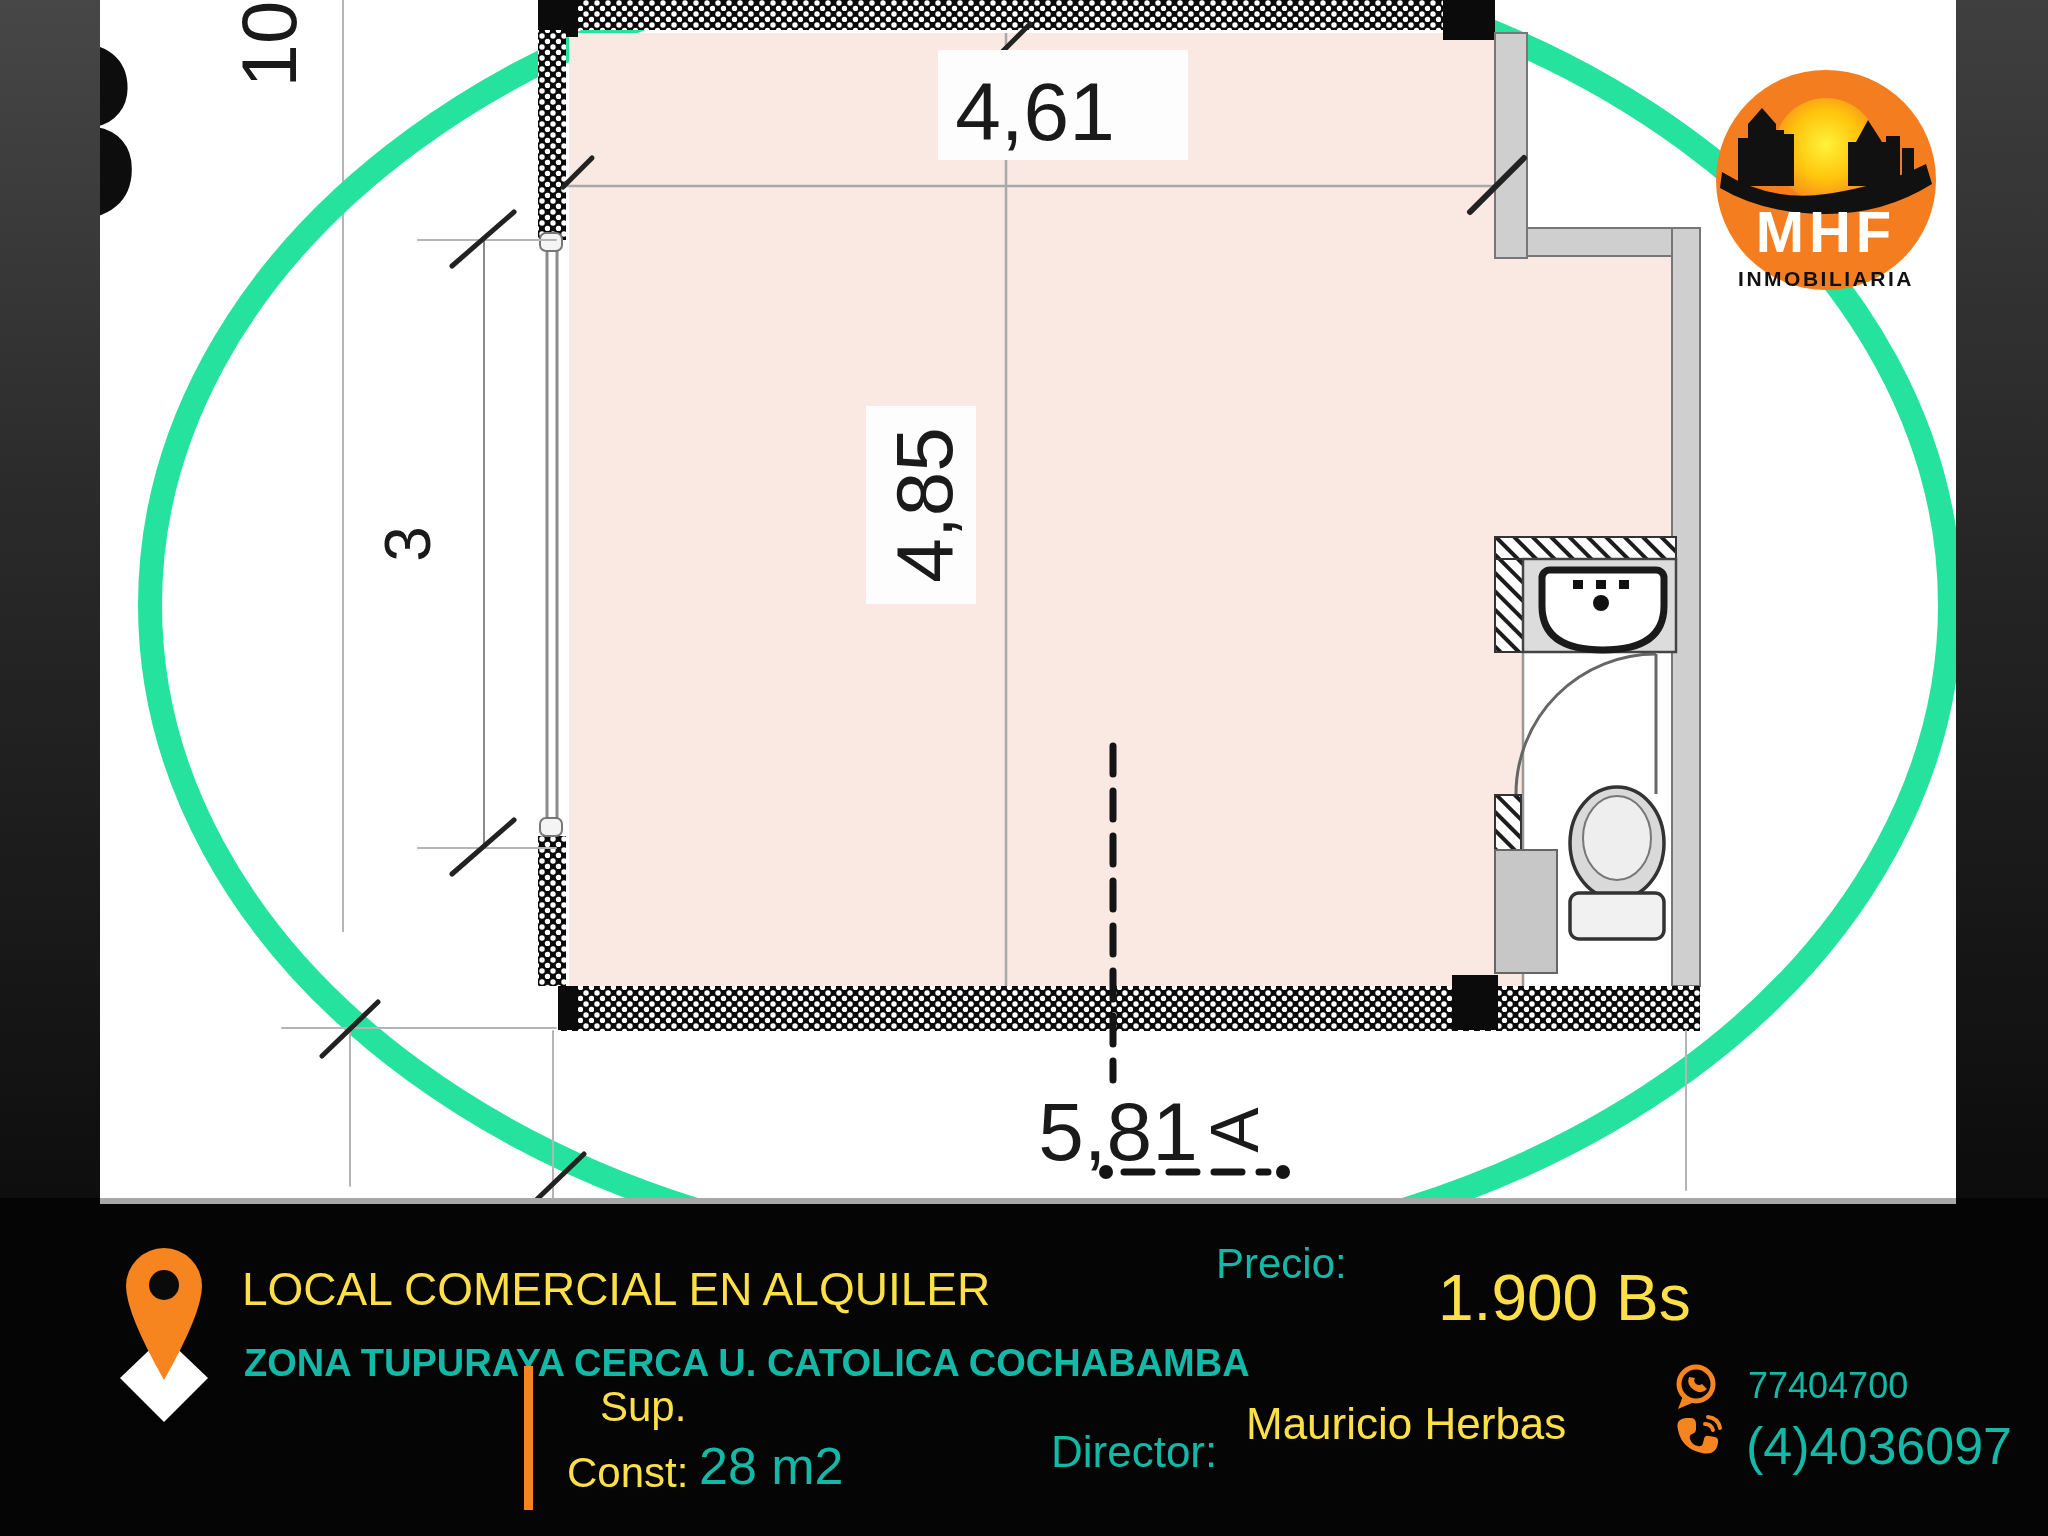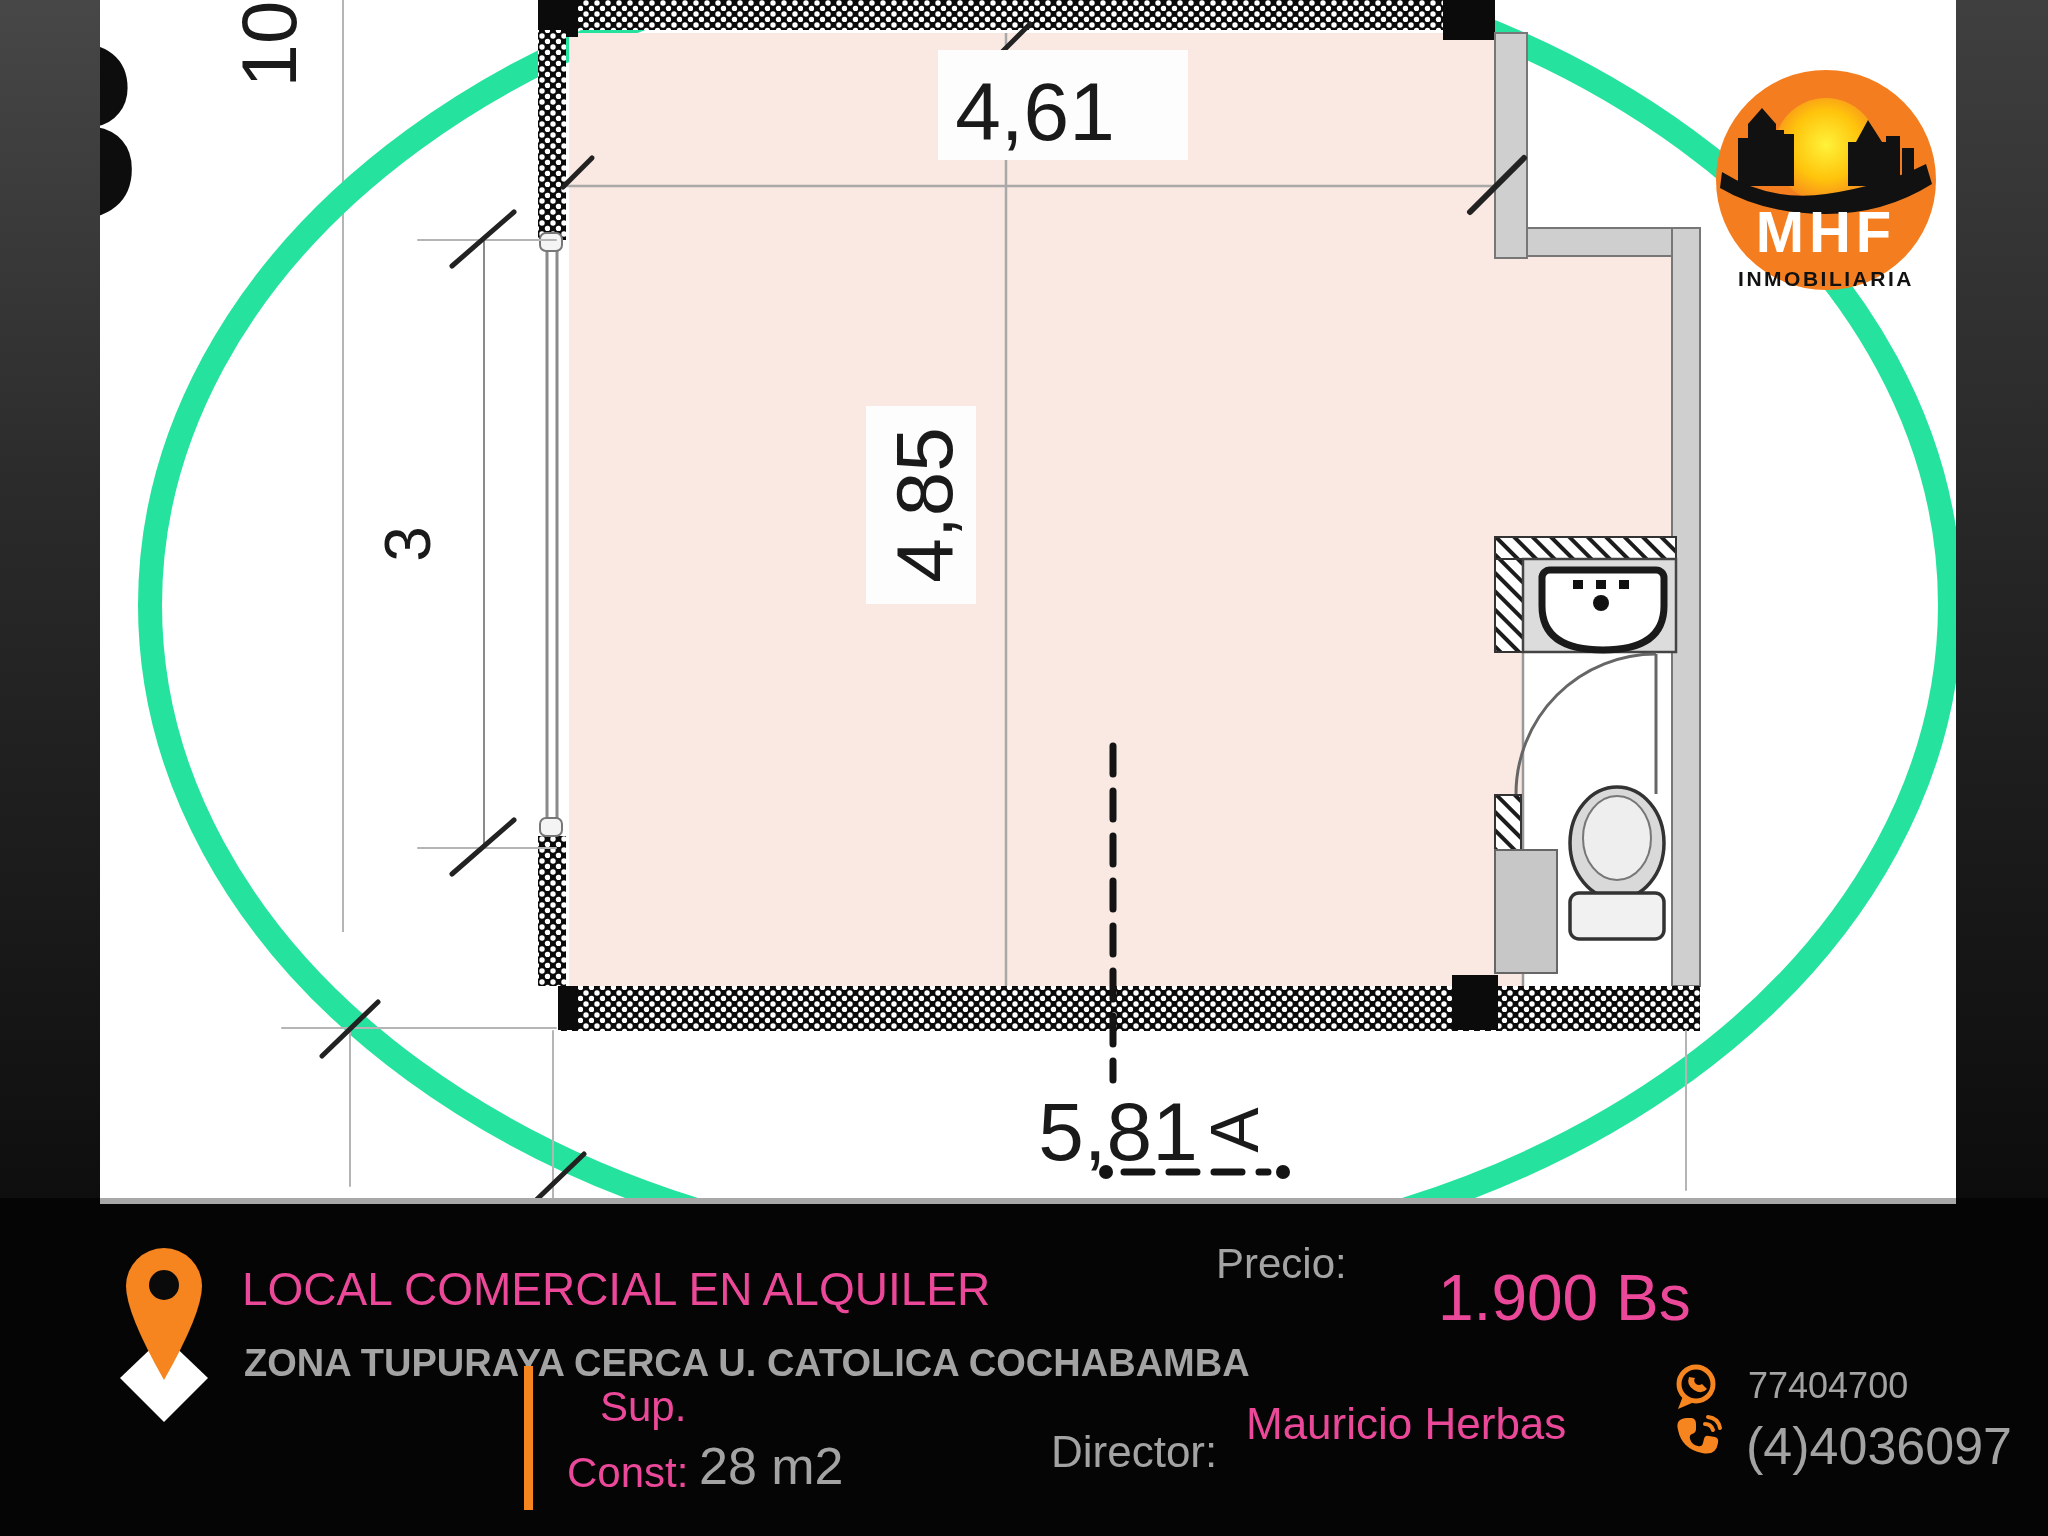--- a/index.html
+++ b/index.html
@@ -5,22 +5,22 @@
   html,body{margin:0;padding:0;background:#000;}
   .stage{position:relative;width:2048px;height:1536px;background:#000;overflow:hidden;
          font-family:"Liberation Sans",sans-serif;}
   .strip{position:absolute;top:0;height:1198px;}
   .strip-left{left:0;width:100px;background:linear-gradient(#474747,#2b2b2b 40%,#0e0e0e);}
   .strip-right{left:1956px;width:92px;background:linear-gradient(#3f3f3f,#262626 45%,#0c0c0c);}
   svg.plan{position:absolute;left:100px;top:0;}
   .footer{position:absolute;left:0;top:1198px;width:2048px;height:338px;background:#050505;}
   .footer-line{position:absolute;left:100px;top:1198px;width:1856px;height:6px;background:#a8a8a8;}
   .t{position:absolute;line-height:1;white-space:nowrap;}
-  .orange{color:#ec4899;}
-  .white{color:#a3a3a3;}
+  .orange{color:#fde047;}
+  .white{color:#14b8a6;}
   .vbar{position:absolute;background:#F6841F;}
   .icon{position:absolute;}
 </style>
 </head>
 <body>
 
 <div class="stage">
 
   <div class="strip strip-left"></div>
   <div class="strip strip-right"></div>

